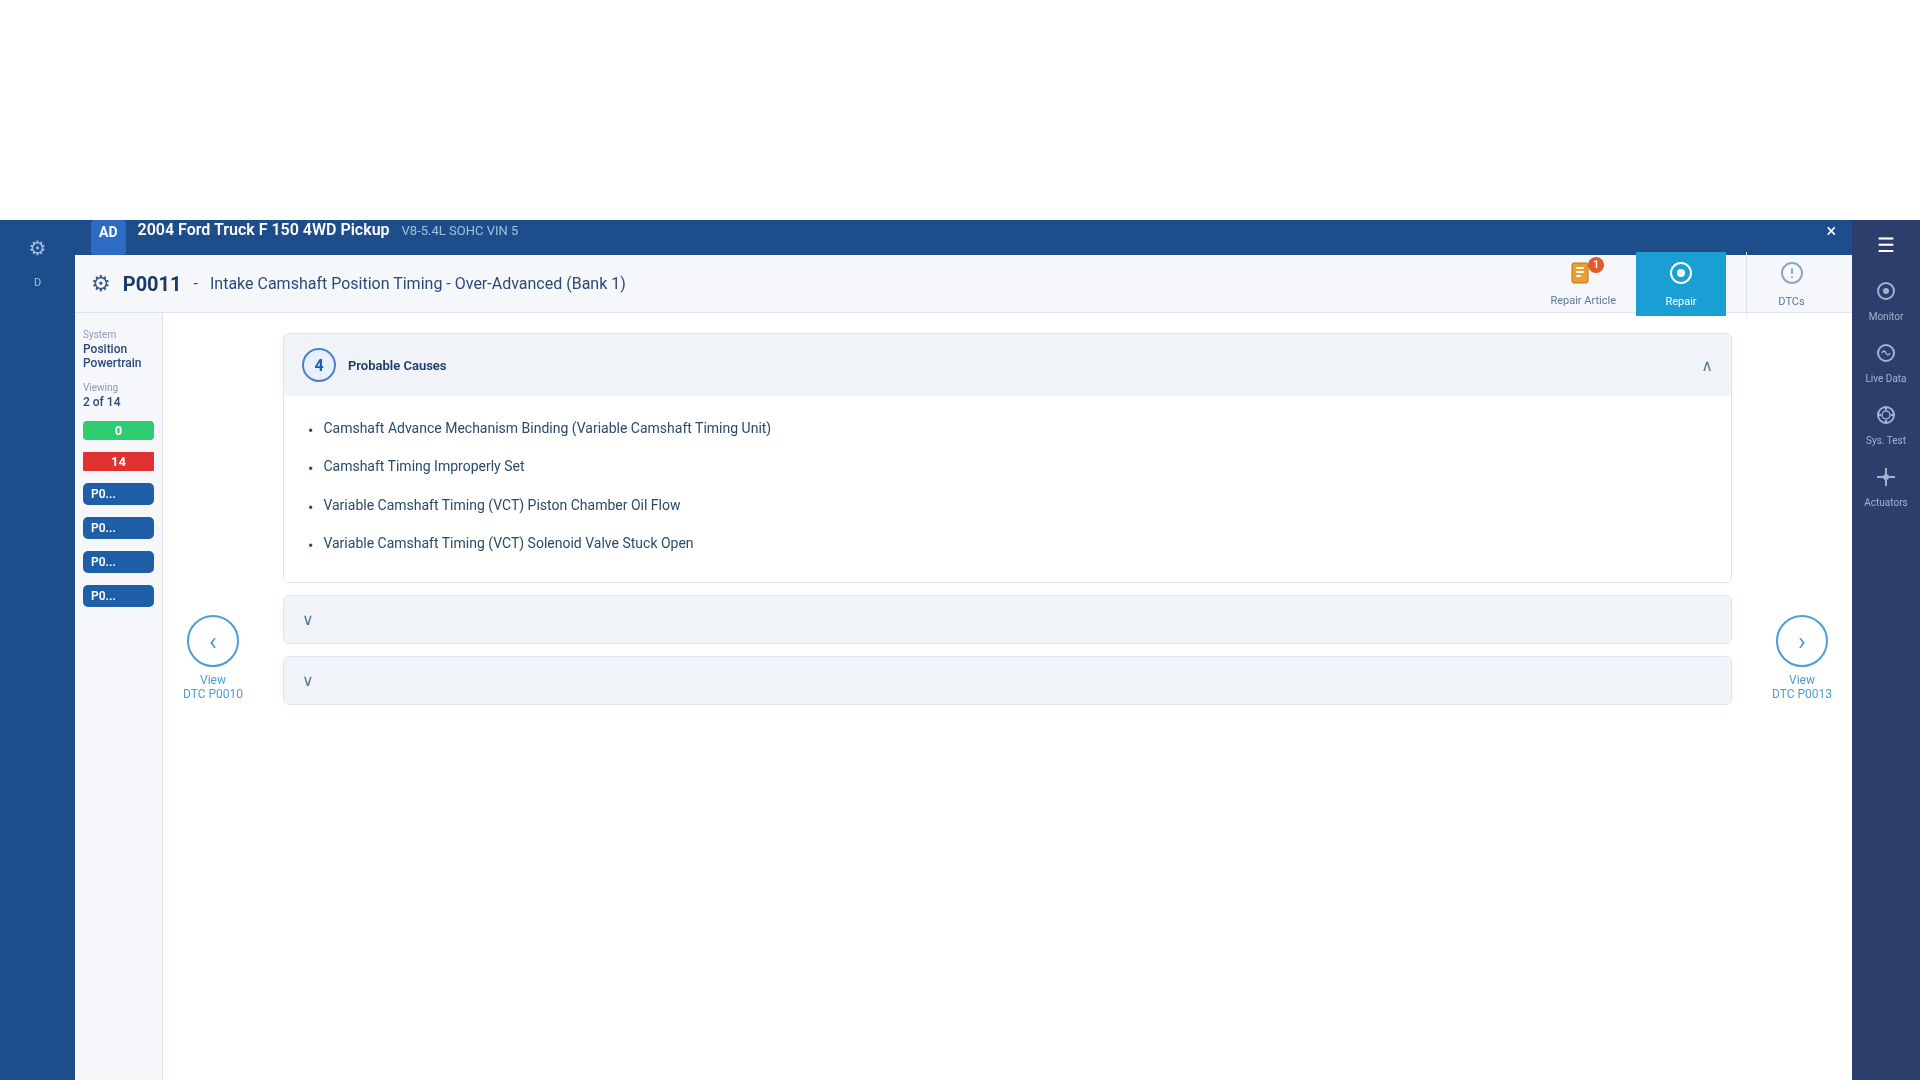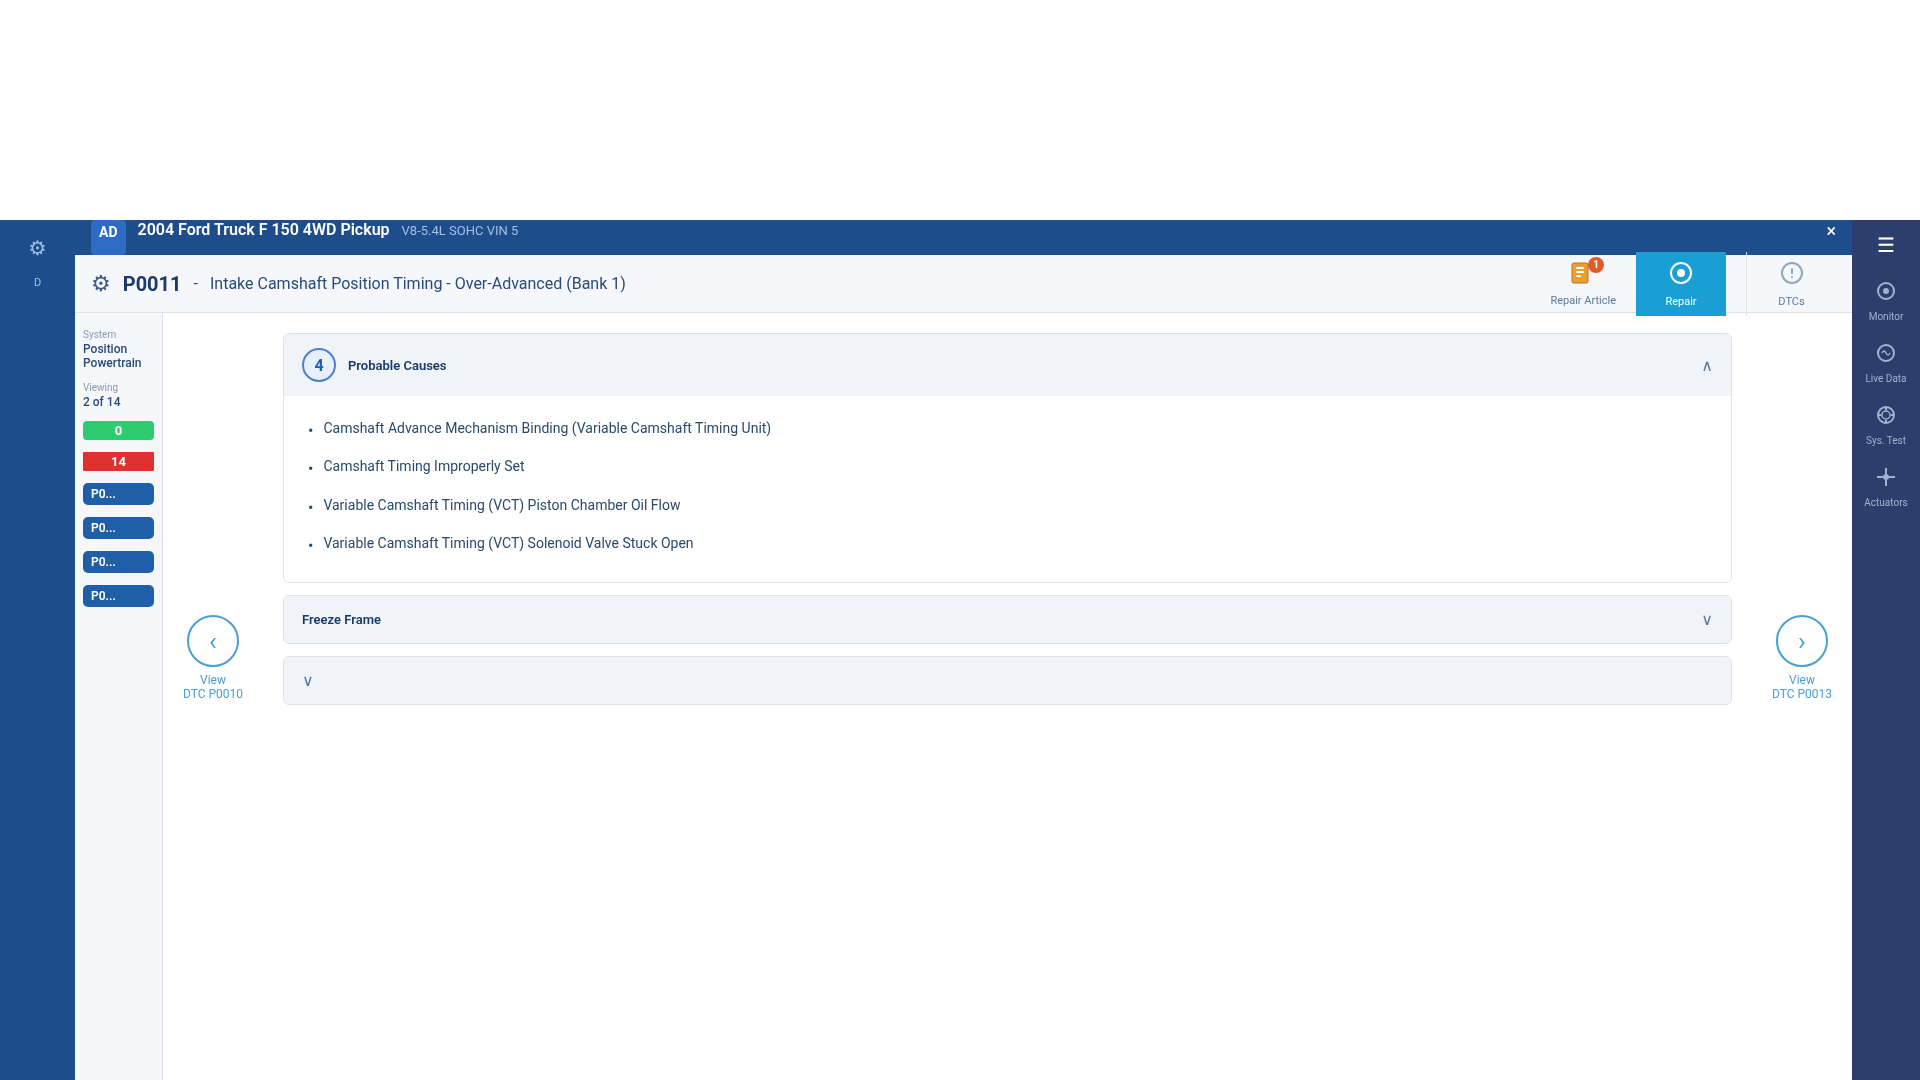--- a/index.html
+++ b/index.html
@@ -521,21 +521,20 @@
               </div>
               <div class="cause-item">
                 <span class="cause-bullet">•</span>
                 <span>Variable Camshaft Timing (VCT) Solenoid Valve Stuck Open</span>
               </div>
             </div>
           </div>
 
           <div class="accordion-section">
             <div class="accordion-header">
-              <span class="title">Freeze Frame</span>
               <span class="chevron">∨</span>
             </div>
           </div>
 
           <div class="accordion-section">
             <div class="accordion-header">
               <span class="chevron">∨</span>
             </div>
           </div>
 

